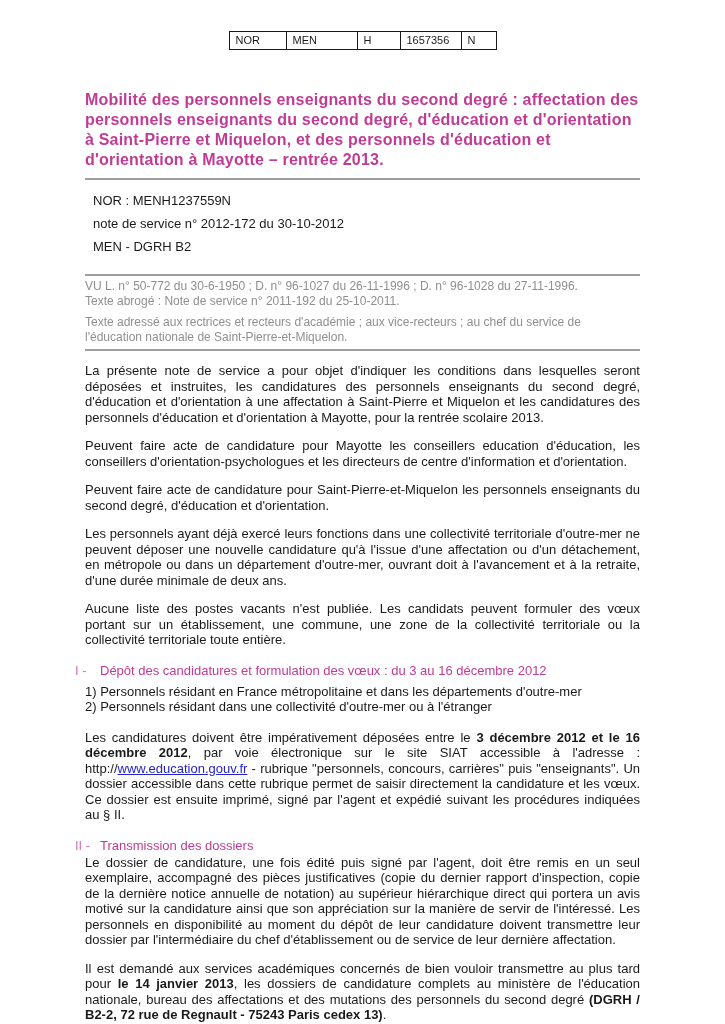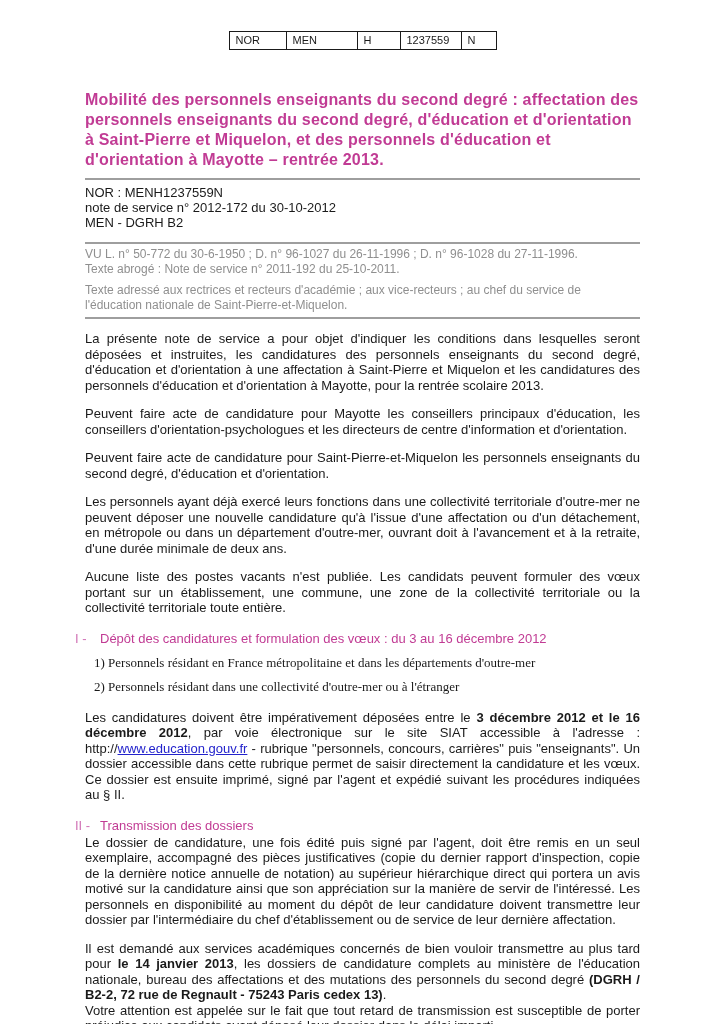--- a/index.html
+++ b/index.html
@@ -43,21 +43,21 @@
     font-weight:bold;
     line-height:20px;
     letter-spacing:0.2px;
     margin:0 0 8px 0;
   }
 
   .rule{height:2px;background:var(--rule);border:0;margin:0;}
 
   
   .meta{padding:6px 0 12px 0;font-size:13px;line-height:14.8px;}
-  .meta div{margin:0;}
+  .meta div{margin:8px;}
 
   
   .legal{color:var(--gray-text);font-size:12px;line-height:15px;padding:3px 0 4px 0;}
   .legal .para2{margin-top:6px;}
 
   
   .body p{
     font-size:13px;
     line-height:15.5px;
     text-align:justify;
@@ -70,34 +70,34 @@
   .sec-header{
     display:flex;
     margin:15px 0 6px -10px;
     font-size:13px;
     color:var(--accent);
   }
   .sec-prefix{min-width:25px;color:var(--accent-light);font-weight:normal;}
   .sec-label{font-weight:normal;}
 
   .num-list{font-size:13px;line-height:15.5px;margin-top:2px;}
-  .num-list div{margin:9px;font-family:Liberation Serif, serif;}
+  .num-list div{margin:0;}
 </style>
 </head>
 <body>
 
 <div class="doc">
 
   <table class="nor-table">
     <tbody>
         <tr>
       <td class="td-nor">NOR</td>
       <td class="td-men">MEN</td>
       <td class="td-h">H</td>
-      <td class="td-num">1237559</td>
+      <td class="td-num">1657356</td>
       <td class="td-n">N</td>
     </tr>
   </tbody>
     </table>
 
   <h1 class="title">Mobilité des personnels enseignants du second degré : affectation des personnels enseignants du second degré, d'éducation et d'orientation à Saint-Pierre et Miquelon, et des personnels d'éducation et d'orientation à Mayotte – rentrée 2013.</h1>
 
   <div class="rule"></div>
 
   <div class="meta">
@@ -111,21 +111,21 @@
   <div class="legal">
     <div>VU L. n° 50-772 du 30-6-1950 ; D. n° 96-1027 du 26-11-1996 ; D. n° 96-1028 du 27-11-1996.</div>
     <div>Texte abrogé : Note de service n° 2011-192 du 25-10-2011.</div>
     <div class="para2">Texte adressé aux rectrices et recteurs d'académie ; aux vice-recteurs ; au chef du service de l'éducation nationale de Saint-Pierre-et-Miquelon.</div>
   </div>
 
   <div class="rule"></div>
 
   <div class="body">
     <p style="margin-top:12px;">La présente note de service a pour objet d'indiquer les conditions dans lesquelles seront déposées et instruites, les candidatures des personnels enseignants du second degré, d'éducation et d'orientation à une affectation à Saint-Pierre et Miquelon et les candidatures des personnels d'éducation et d'orientation à Mayotte, pour la rentrée scolaire 2013.</p>
-    <p>Peuvent faire acte de candidature pour Mayotte les conseillers principaux d'éducation, les conseillers d'orientation-psychologues et les directeurs de centre d'information et d'orientation.</p>
+    <p>Peuvent faire acte de candidature pour Mayotte les conseillers education d'éducation, les conseillers d'orientation-psychologues et les directeurs de centre d'information et d'orientation.</p>
     <p>Peuvent faire acte de candidature pour Saint-Pierre-et-Miquelon les personnels enseignants du second degré, d'éducation et d'orientation.</p>
     <p>Les personnels ayant déjà exercé leurs fonctions dans une collectivité territoriale d'outre-mer ne peuvent déposer une nouvelle candidature qu'à l'issue d'une affectation ou d'un détachement, en métropole ou dans un département d'outre-mer, ouvrant doit à l'avancement et à la retraite, d'une durée minimale de deux ans.</p>
     <p>Aucune liste des postes vacants n'est publiée. Les candidats peuvent formuler des vœux portant sur un établissement, une commune, une zone de la collectivité territoriale ou la collectivité territoriale toute entière.</p>
 
     <div class="sec-header">
       <span class="sec-prefix">I -</span>
       <span class="sec-label">Dépôt des candidatures et formulation des vœux : du 3 au 16 décembre 2012</span>
     </div>
 
     <div class="num-list">

